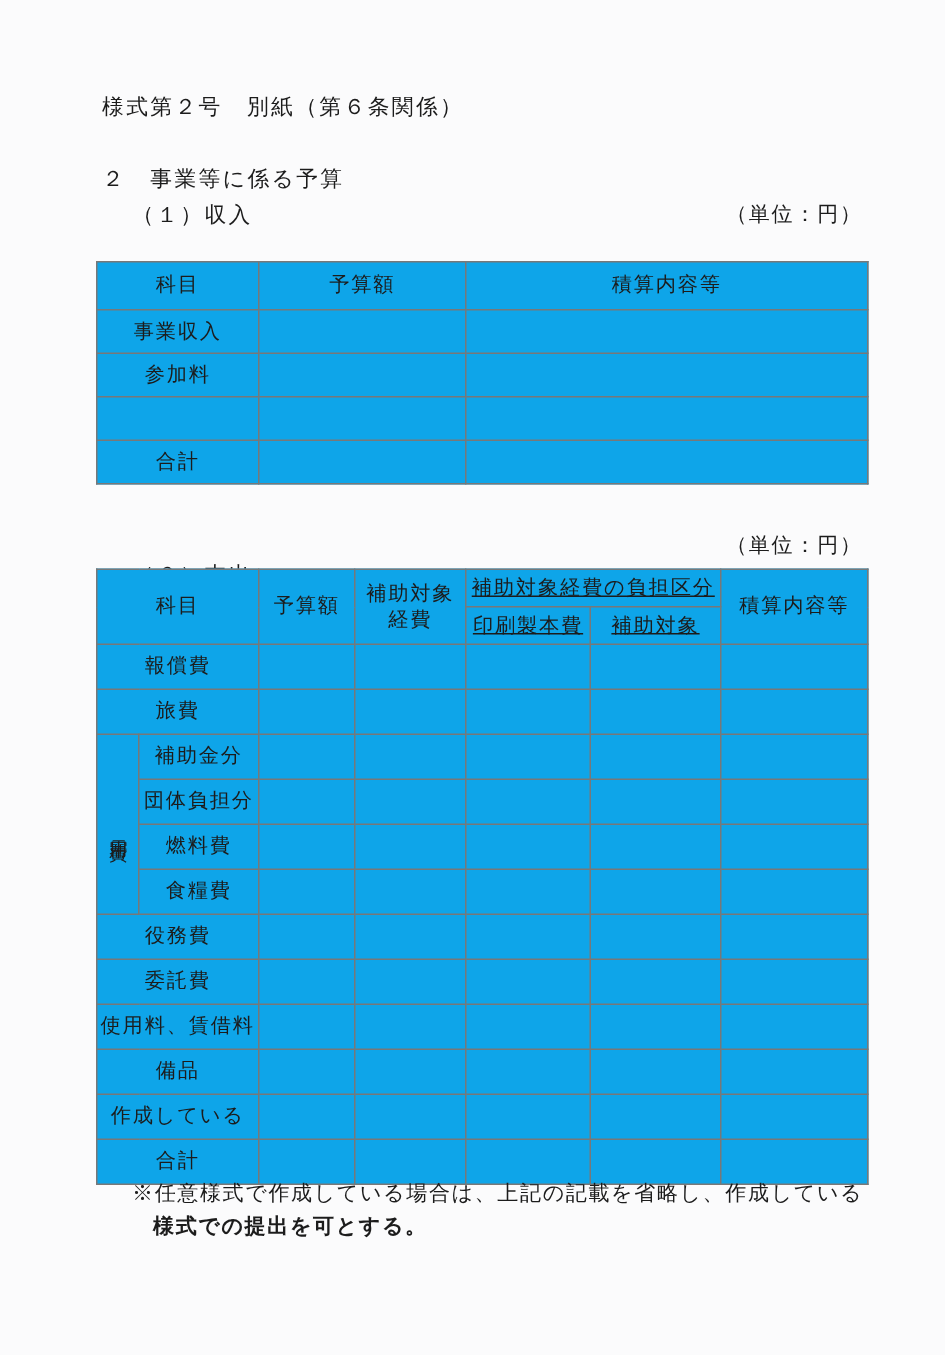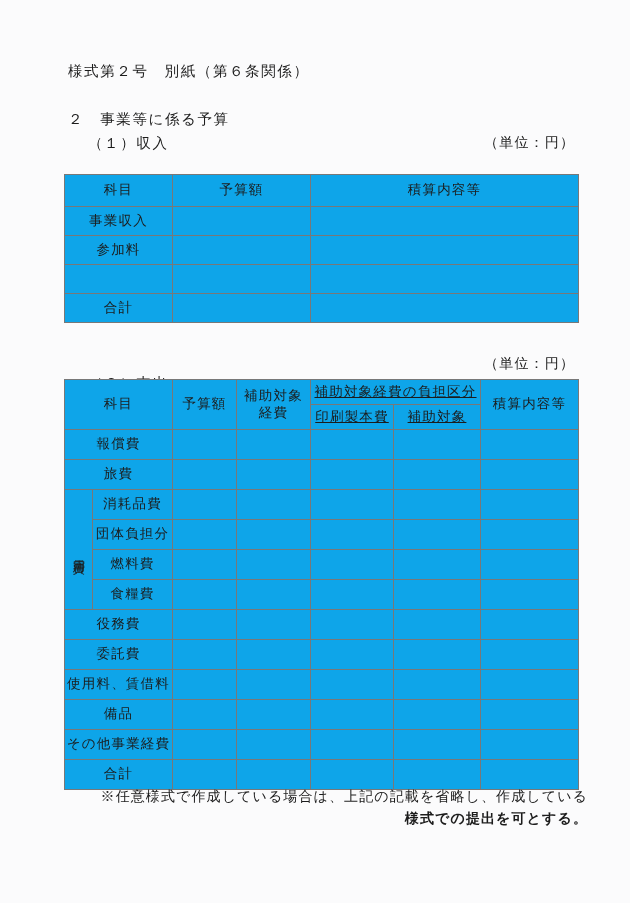--- a/index.html
+++ b/index.html
@@ -122,21 +122,20 @@
   
   .footnote {
     position: absolute;
     left: 88px;
     top: 786px;
     width: 500px;
     font-size: 14px;
     letter-spacing: 1.1px;
     line-height: 1.55;
     text-indent: 0;
-    text-align: right;
   }
   .footnote .ln2 {
     display: block;
     padding-left: 14px;
     font-weight: bold;
   }
 </style>
 </head>
 <body>
 
@@ -232,21 +231,21 @@
         <td class="body-cell"></td>
         <td class="body-cell"></td>
         <td class="body-cell"></td>
         <td class="body-cell"></td>
       </tr>
 
       <tr>
         <td class="body-cell" rowspan="4">
           <span class="vertical-label">需用費</span>
         </td>
-        <td class="body-cell">消耗品費</td>
+        <td class="body-cell">補助金分</td>
         <td class="body-cell"></td>
         <td class="body-cell"></td>
         <td class="body-cell"></td>
         <td class="body-cell"></td>
         <td class="body-cell"></td>
       </tr>
 
       <tr>
         <td class="body-cell">団体負担分</td>
         <td class="body-cell"></td>
@@ -304,21 +303,21 @@
       <tr>
         <td class="body-cell" colspan="2">備品</td>
         <td class="body-cell"></td>
         <td class="body-cell"></td>
         <td class="body-cell"></td>
         <td class="body-cell"></td>
         <td class="body-cell"></td>
       </tr>
 
       <tr>
-        <td class="body-cell" colspan="2">その他事業経費</td>
+        <td class="body-cell" colspan="2">作成している</td>
         <td class="body-cell"></td>
         <td class="body-cell"></td>
         <td class="body-cell"></td>
         <td class="body-cell"></td>
         <td class="body-cell"></td>
       </tr>
 
       <tr>
         <td class="body-cell" colspan="2">合計</td>
         <td class="body-cell"></td>

